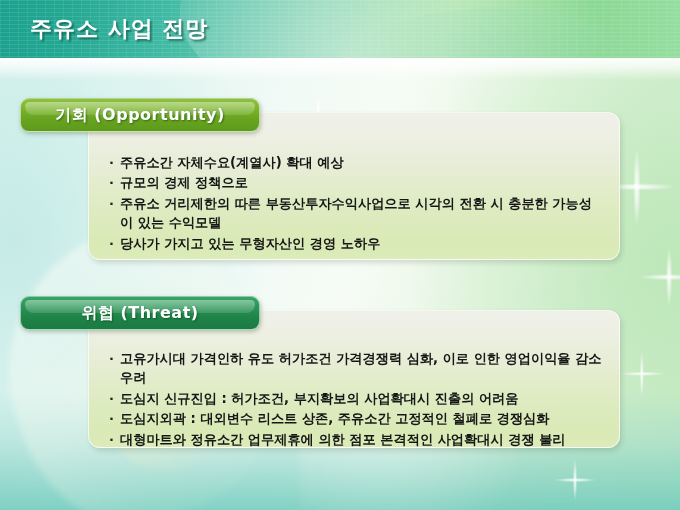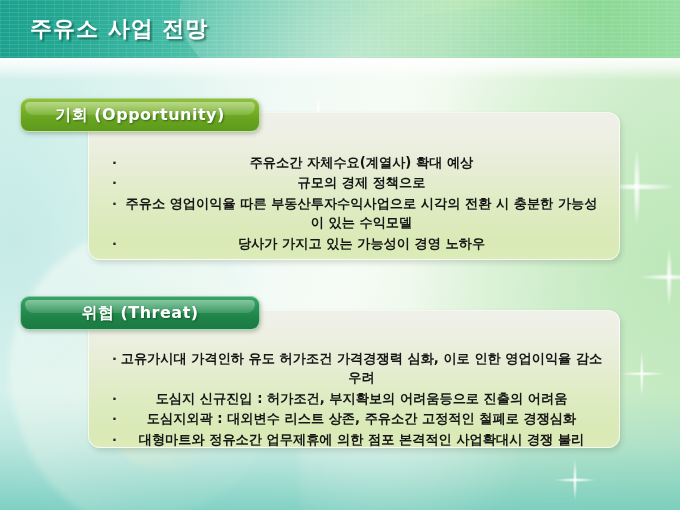--- a/index.html
+++ b/index.html
@@ -10,21 +10,20 @@
   body {
     font-family: "DejaVu Sans", "Liberation Sans", sans-serif;
   }
 
   .slide {
     position: relative;
     width: 680px;
     height: 510px;
     overflow: hidden;
     background: #eaf7f3;
-    text-align: center;
   }
 
   
   .bg-base {
     position: absolute;
     inset: 0;
     background:
       linear-gradient(105deg,
         #cdeee8 0%,
         #e2f5f0 18%,
@@ -311,44 +310,44 @@
       <div class="bullet">
         <span class="dot">·</span>
         <span class="txt">주유소간 자체수요(계열사) 확대 예상</span>
       </div>
       <div class="bullet">
         <span class="dot">·</span>
         <span class="txt">규모의 경제 정책으로</span>
       </div>
       <div class="bullet">
         <span class="dot">·</span>
-        <span class="txt">주유소 영업이익율 따른 부동산투자수익사업으로 시각의 전환 시 충분한 가능성이 있는 수익모델</span>
-      </div>
-      <div class="bullet">
-        <span class="dot">·</span>
-        <span class="txt">당사가 가지고 있는 가능성이 경영 노하우</span>
+        <span class="txt">주유소 거리제한의 따른 부동산투자수익사업으로 시각의 전환 시 충분한 가능성이 있는 수익모델</span>
+      </div>
+      <div class="bullet">
+        <span class="dot">·</span>
+        <span class="txt">당사가 가지고 있는 무형자산인 경영 노하우</span>
       </div>
 
     </div>
   </div>
   <div class="badge badge-opportunity">
     <div class="badge-gloss"></div>
     <span>기회 (Opportunity)</span>
   </div>
 
   <div class="card card-threat">
     <div class="bullets bullets-threat">
 
       <div class="bullet">
         <span class="dot">·</span>
         <span class="txt">고유가시대 가격인하 유도 허가조건 가격경쟁력 심화, 이로 인한 영업이익율 감소 우려</span>
       </div>
       <div class="bullet">
         <span class="dot">·</span>
-        <span class="txt">도심지 신규진입 : 허가조건, 부지확보의 어려움등으로 진출의 어려움</span>
+        <span class="txt">도심지 신규진입 : 허가조건, 부지확보의 사업확대시 진출의 어려움</span>
       </div>
       <div class="bullet">
         <span class="dot">·</span>
         <span class="txt">도심지외곽 : 대외변수 리스트 상존, 주유소간 고정적인 철폐로 경쟁심화</span>
       </div>
       <div class="bullet">
         <span class="dot">·</span>
         <span class="txt">대형마트와 정유소간 업무제휴에 의한 점포 본격적인 사업확대시 경쟁 불리</span>
       </div>
 

